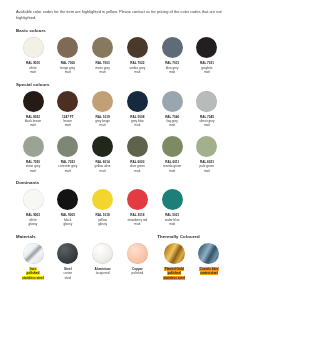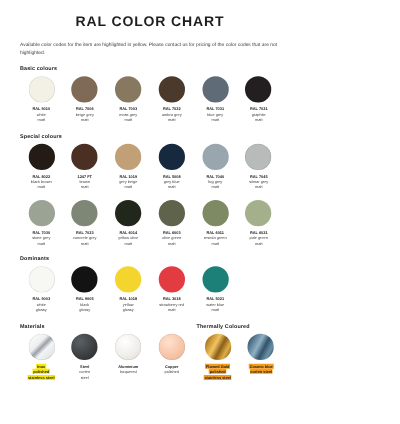--- a/index.html
+++ b/index.html
@@ -111,21 +111,20 @@
   .bottom-left { width: 143px; }
   .bottom-right { width: 72px; margin-left: 2px; }
   .bottom-right .section-title { text-align: left; }
   .spacer-rows { margin-top: 8px; }
 </style>
 </head>
 <body>
 
 <div class="page">
 
-  <div class="title">RAL COLOR CHART</div>
 
   <div class="intro">Available color codes for the item are highlighted in yellow. Please contact us for pricing of the color codes that are not highlighted.</div>
 
   <div class="section">
     <div class="section-title">Basic colours</div>
     <div class="swatch-row">
 
       <div class="swatch-cell">
         <div class="dot ring" style="background:#f3f0e6"></div>
         <div class="caption">

